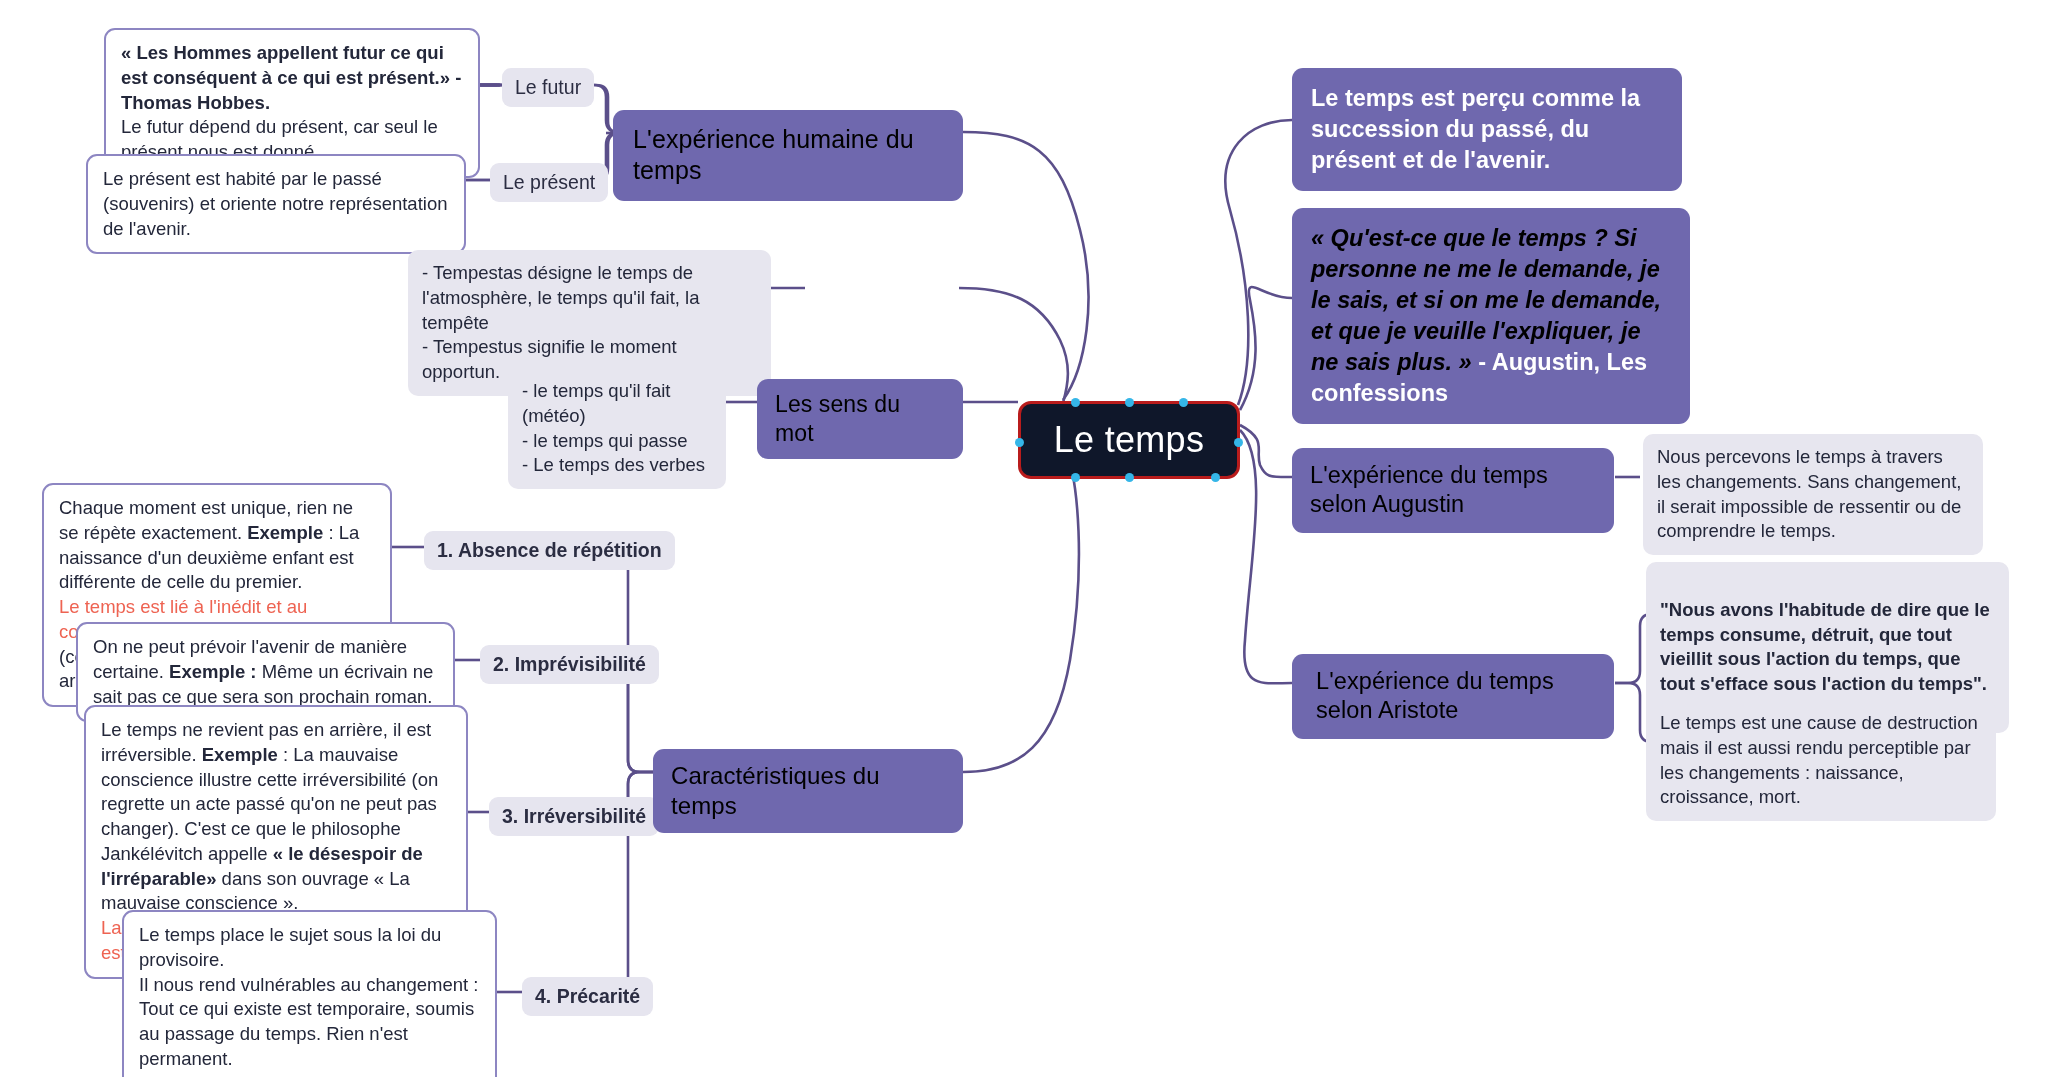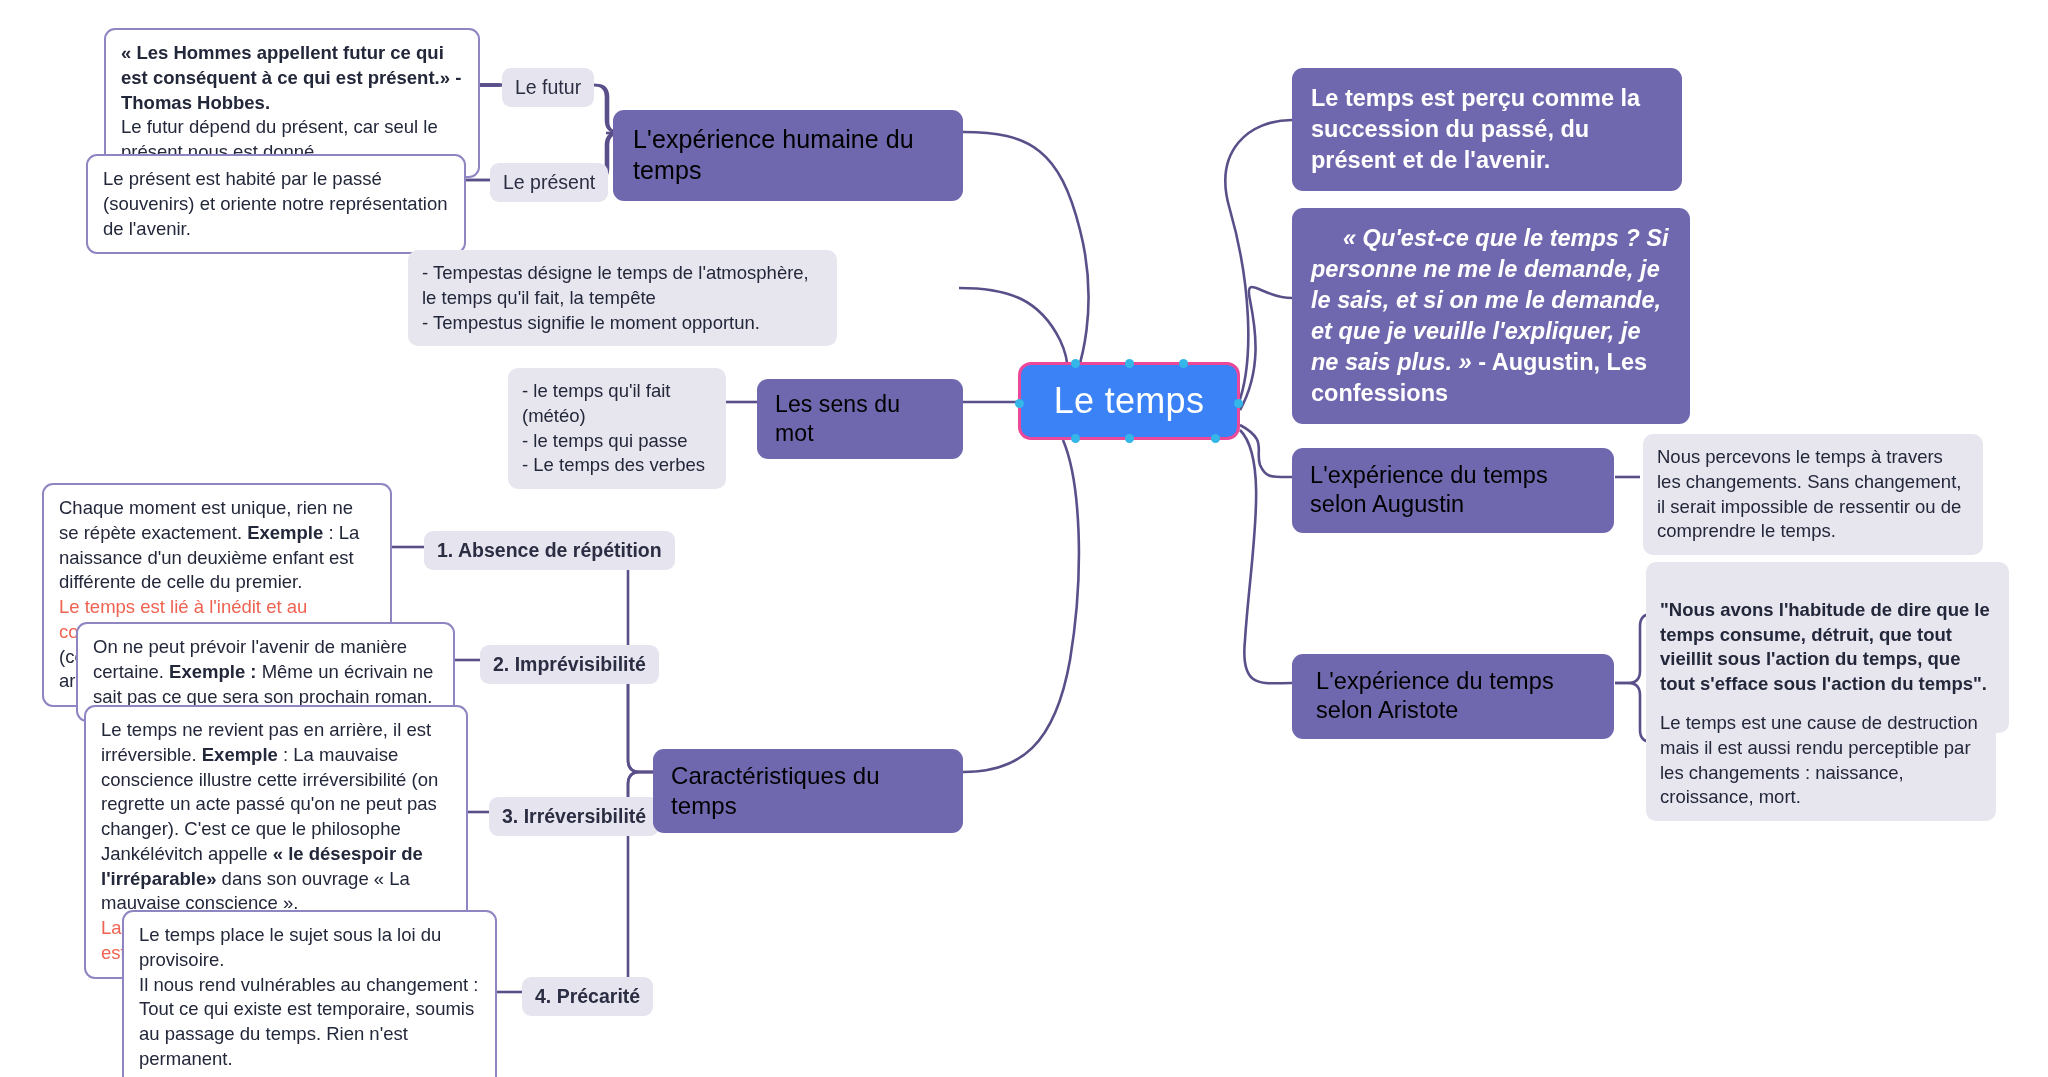--- a/index.html
+++ b/index.html
@@ -78,35 +78,36 @@
     color: #23273a;
     border: 2.2px solid #8d86c2;
     border-radius: 11px;
     padding: 11px 15px;
     font-size: 18.5px;
     line-height: 1.34;
   }
   .n-whitebox b, .n-greybox b { font-weight: 700; }
   .em-i { font-weight: 700; }
   .red { color: #ee6352; }
-  .quote-dark { color: #ffffff; font-style: italic; font-weight: 700; margin-left: 32px; }
+  .quote-dark { color: #000000; font-style: italic; font-weight: 700; }
   .attr-white { color: #ffffff; font-weight: 700; font-style: normal; }
 
   
   #center {
     position: absolute;
-    background: #3b82f6;
-    border: 3px solid #ec4899;
+    background: #0f172a;
+    border: 3px solid #b91c1c;
     border-radius: 13px;
     display: flex;
     align-items: center;
     justify-content: center;
     color: #ffffff;
     font-size: 36px;
     letter-spacing: .3px;
+    margin-top: 39px;
   }
   .handle {
     position: absolute;
     width: 9px; height: 9px;
     border-radius: 50%;
     background: #35b6e8;
   }
 </style>
 </head>
 <body>
@@ -215,21 +216,21 @@
   </div>
 
   <div class="node n-pill reg" style="left:490px; top:163px;">
     <span class="txt">Le présent</span>
   </div>
 
   <div class="node n-branch" style="left:613px; top:110px; width:350px;">
     <span class="txt">L'expérience humaine du temps</span>
   </div>
 
-  <div class="node n-greybox" style="left:408px; top:250px; width:429px;">
+  <div class="node n-greybox" style="left:408px; top:250px; width:363px;">
     <div class="txt">
       <span>- Tempestas désigne le temps de l'atmosphère, le temps qu'il fait, la tempête</span><br>
       <span>- Tempestus signifie le moment opportun.</span>
     </div>
   </div>
 
 
   <div class="node n-greybox" style="left:508px; top:368px; width:218px;">
     <div class="txt">
       <span>- le temps qu'il fait (météo)</span><br>

